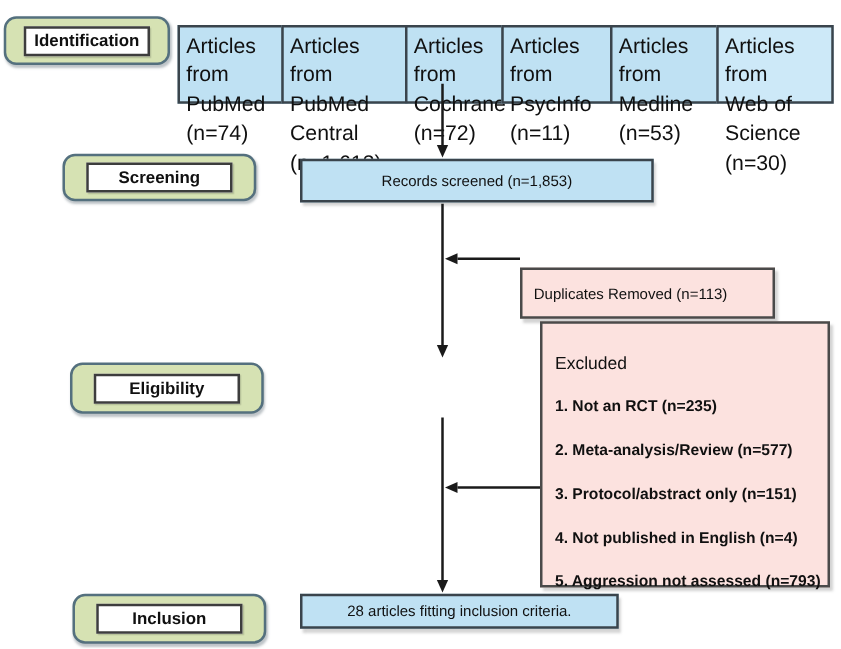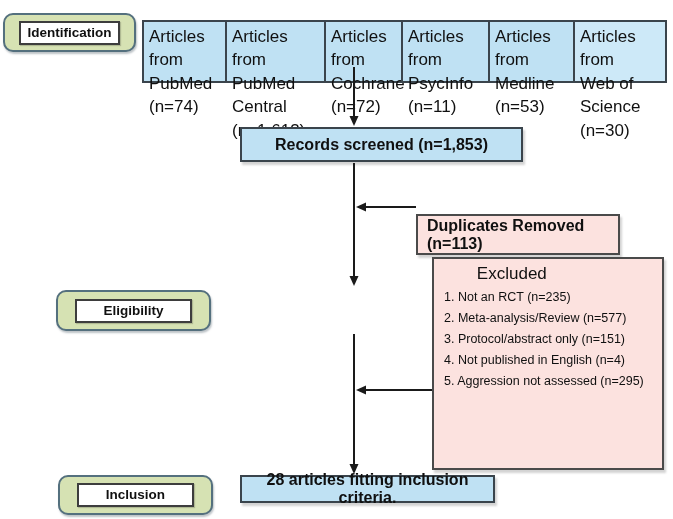--- a/index.html
+++ b/index.html
@@ -29,47 +29,49 @@
     white-space:pre-line;
     margin-top:16px;
   }
   .src.light{background:var(--box_blue_light,#cde9f8);}
   
   .flow{
     position:absolute;box-sizing:border-box;
     background:var(--box_blue,#bfe1f3);
     border:2px solid var(--box_border,#3a444c);
     display:flex;align-items:center;justify-content:center;
-    font-size:16px;text-align:center;white-space:pre-line;
+    font-size:12px;text-align:center;white-space:pre-line;
     box-shadow:2px 3px 2px rgba(130,130,130,.35);
-    font-weight:bold;
   }
   .flow.pink{
     background:var(--box_pink,#fce2df);border-color:#4a4a4a;
     justify-content:flex-start;text-align:left;padding-left:9px;margin-top:32px;
   }
   
   #box-excluded{
     position:absolute;box-sizing:border-box;
     background:var(--box_pink,#fce2df);border:2px solid #4a4a4a;
     padding:4px 6px 0 10px;font-size:12.5px;
     box-shadow:2px 3px 2px rgba(130,130,130,.35);
   }
-  .excl-title{width:64%;text-align:center;font-size:17px;margin-top:1px;}
-  .excl-item{margin-top:6px;line-height:15px;white-space:nowrap;}
+  .excl-title{width:64%;font-size:14px;margin-top:19px;}
+  .excl-item{margin-top:20px;line-height:15px;white-space:nowrap;font-weight:bold;}
   
   #arrows{position:absolute;left:0;top:0;pointer-events:none;}
 </style>
 </head>
 <body>
 
 <div id="canvas">
 
   <div class="stage" style="left:3px;top:13px;width:133px;height:39px">
     <div class="stage-inner">Identification</div>
+  </div>
+  <div class="stage" style="left:50px;top:123px;width:155px;height:38px">
+    <div class="stage-inner">Screening</div>
   </div>
   <div class="stage" style="left:58px;top:475px;width:155px;height:40px">
     <div class="stage-inner">Inclusion</div>
   </div>
   <div class="stage" style="left:56px;top:290px;width:155px;height:41px">
     <div class="stage-inner">Eligibility</div>
   </div>
 
   <div class="src" style="left:142px;width:85px">Articles from
 PubMed
@@ -94,21 +96,21 @@
 
   <div class="flow pink" style="left:416px;top:182px;width:204px;height:41px">Duplicates Removed (n=113)</div>
 
 
   <div id="box-excluded" style="left:432px;top:257px;width:232px;height:213px">
     <div class="excl-title">Excluded</div>
     <div class="excl-item">1. Not an RCT (n=235)</div>
     <div class="excl-item">2. Meta-analysis/Review (n=577)</div>
     <div class="excl-item">3. Protocol/abstract only (n=151)</div>
     <div class="excl-item">4. Not published in English (n=4)</div>
-    <div class="excl-item">5. Aggression not assessed (n=295)</div>
+    <div class="excl-item">5. Aggression not assessed (n=793)</div>
   </div>
 
   <div class="flow" style="left:240px;top:475px;width:255px;height:28px">28 articles fitting inclusion criteria.</div>
 
   <svg id="arrows" width="673" height="519" viewBox="0 0 673 519">
     <g stroke="#1a1a1a" stroke-width="2" fill="#1a1a1a" class="arrowset">
       <g>
         <path d="M354,67 V117" fill="none"></path>
         <path d="M349.5,116 L358.5,116 L354,126 Z" stroke="none"></path>
       </g>

